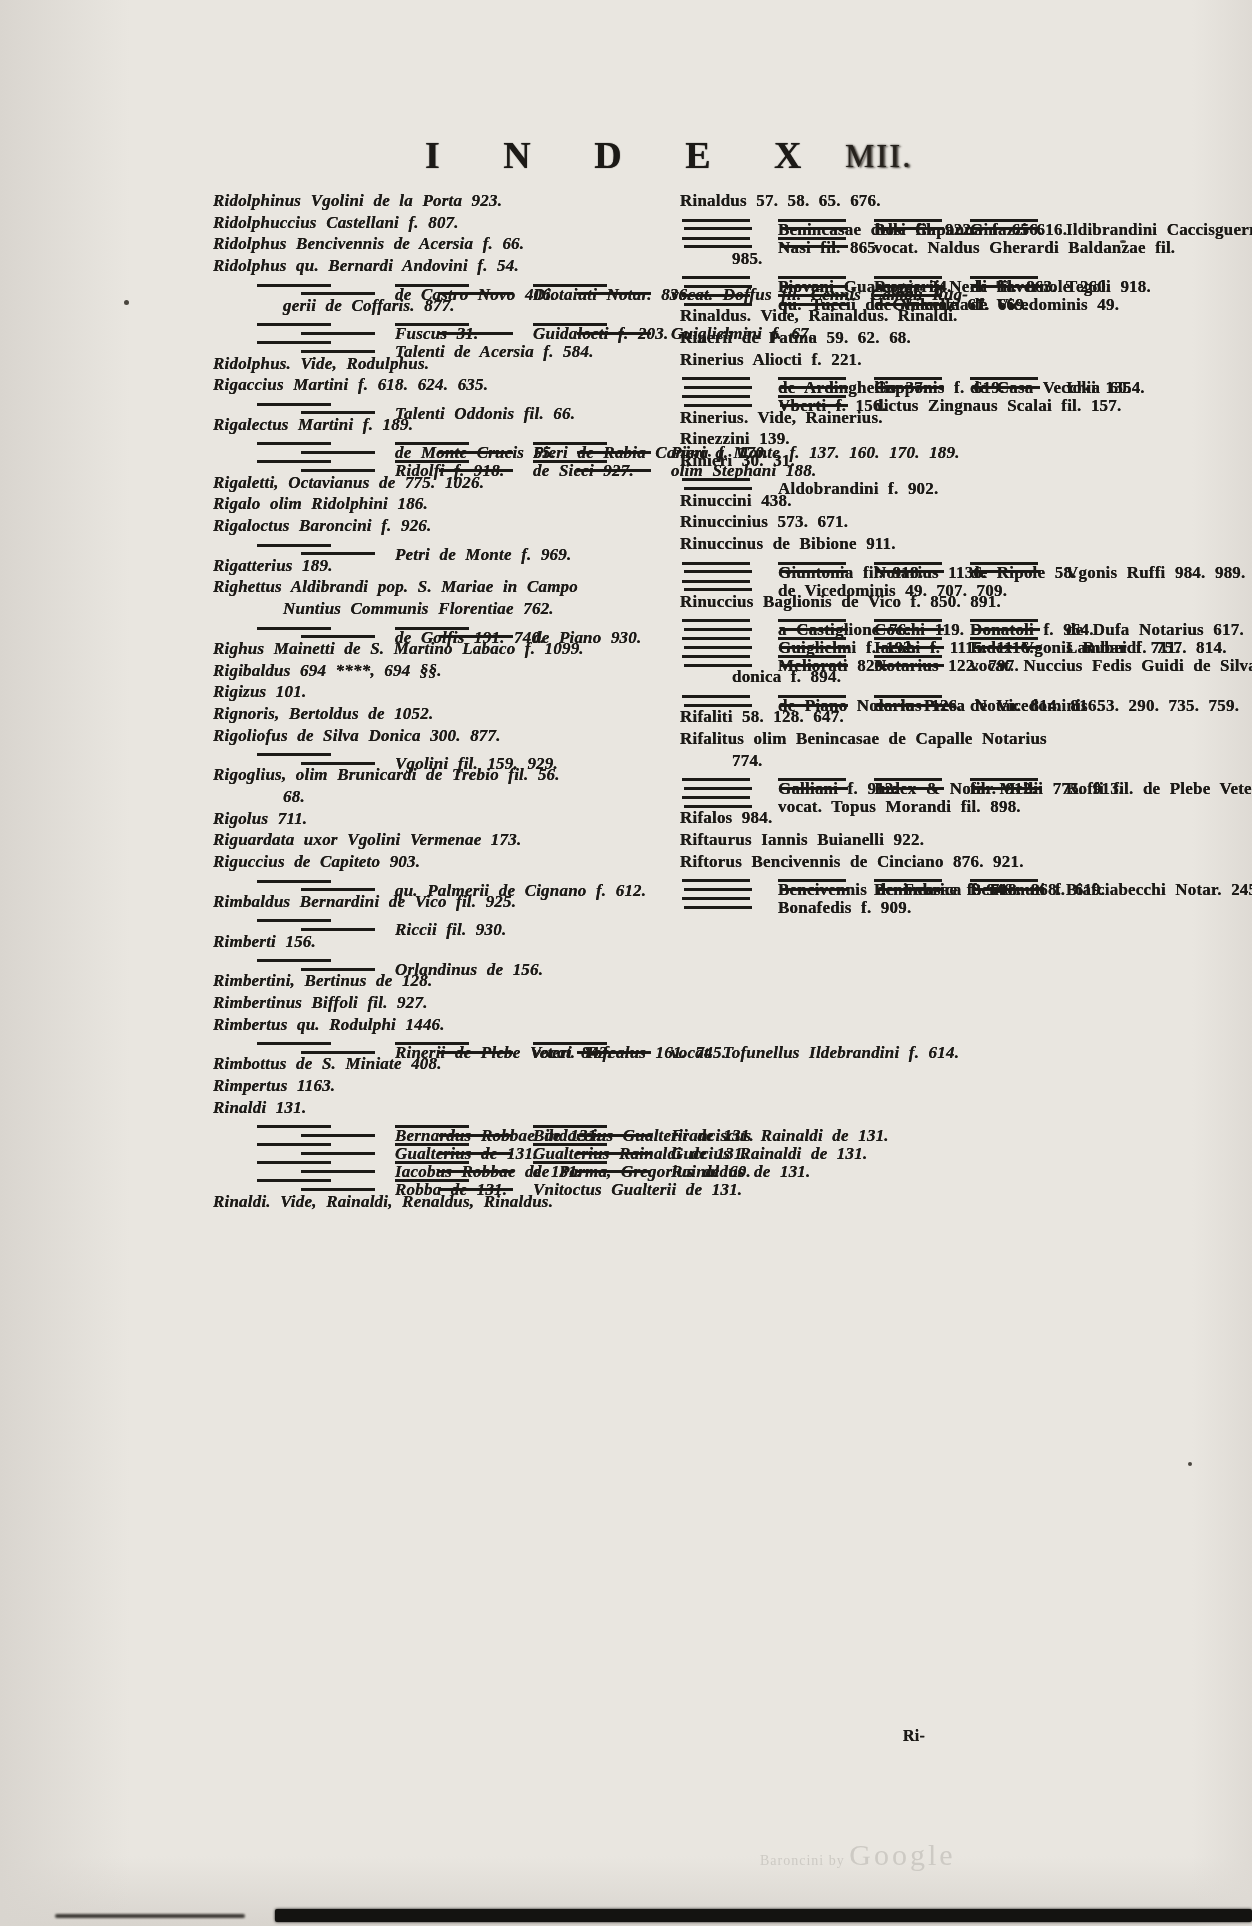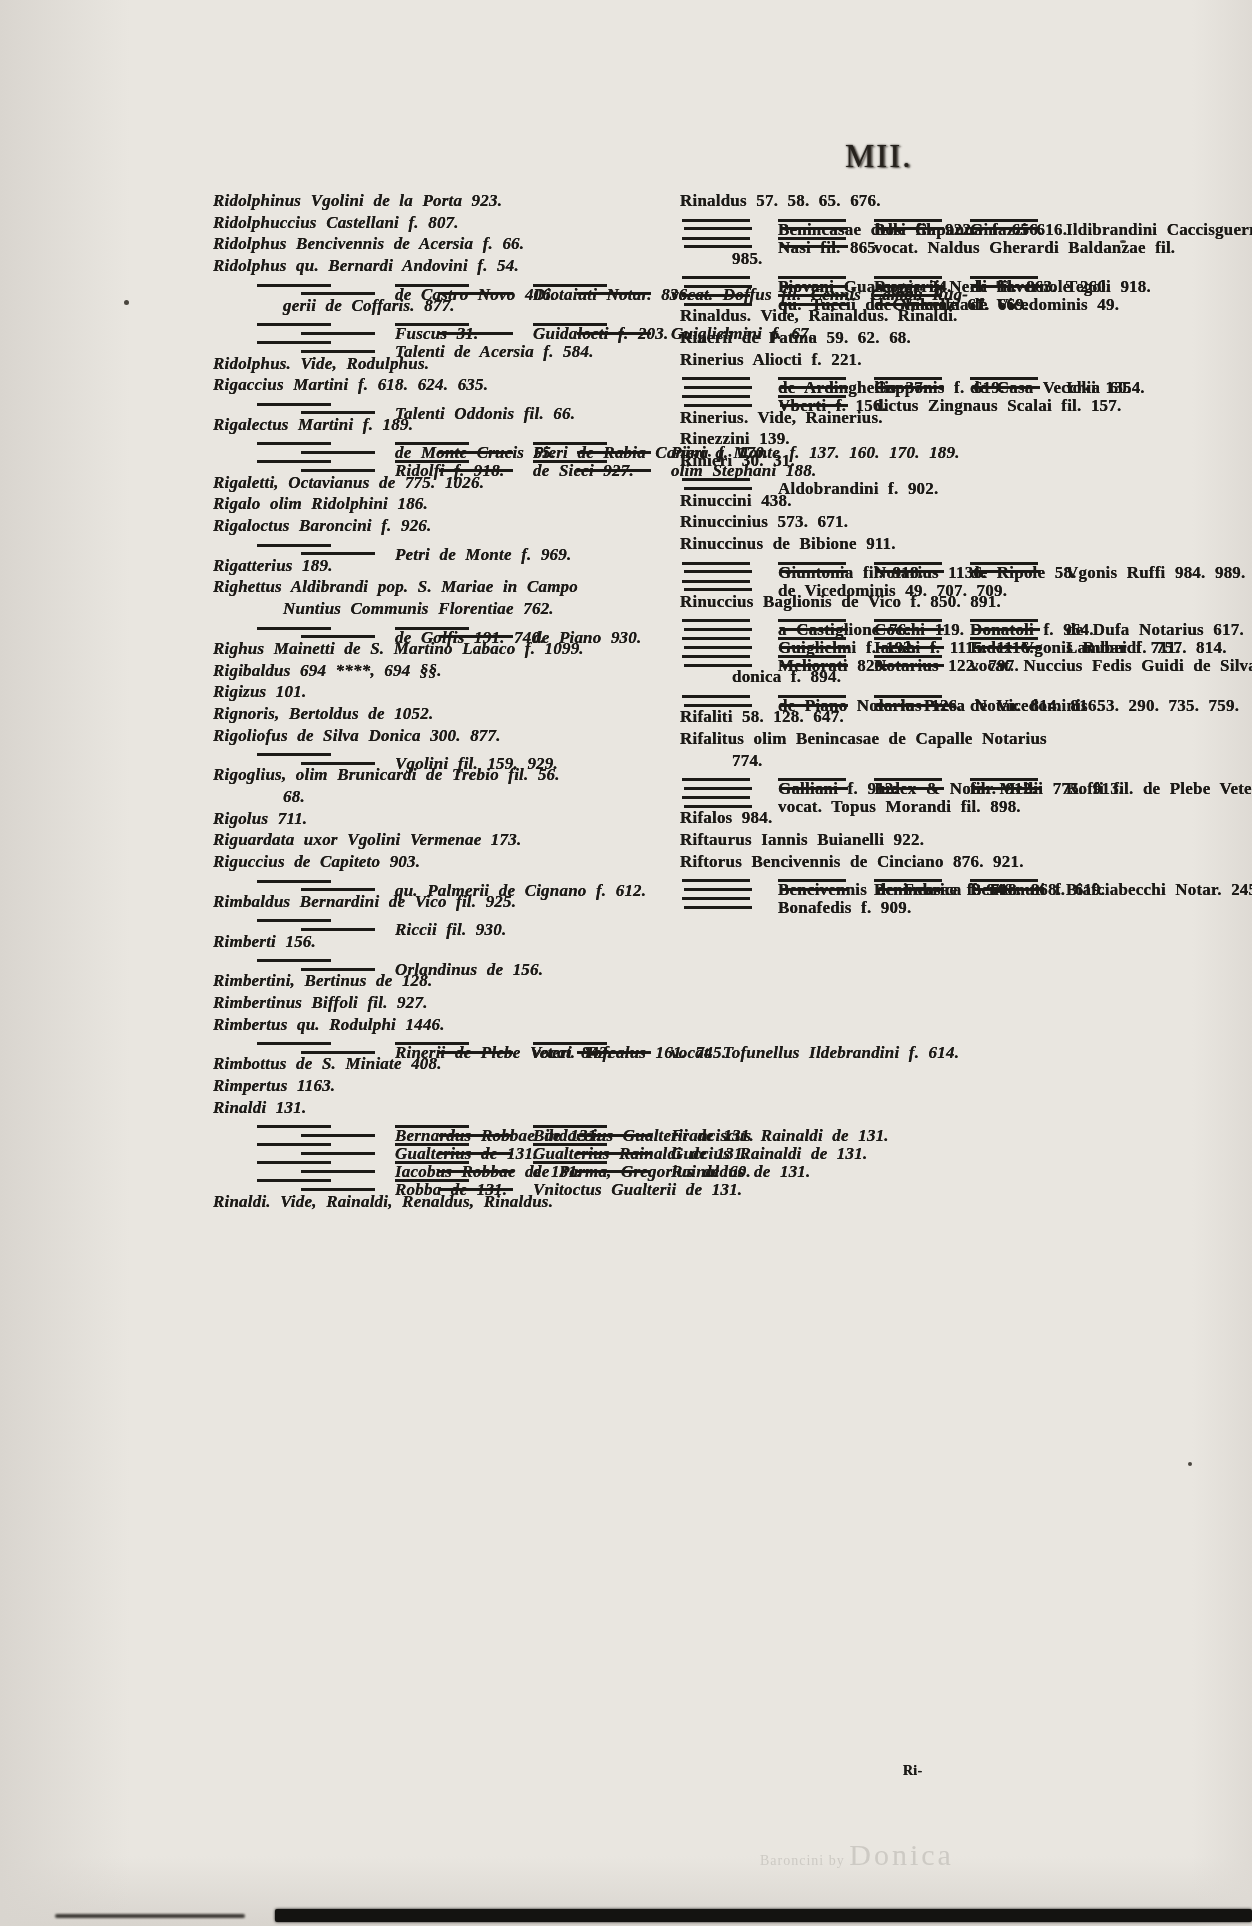--- a/index.html
+++ b/index.html
@@ -43,23 +43,22 @@
   .dash{
     display:inline-block;vertical-align:middle;
     height:3px;background:currentColor;
     margin-bottom:4px;
     box-shadow:0 0 .6px currentColor;
   }
   .col-left .dash{margin-left:44px;width:74px;margin-right:20px;}
   .col-right .dash{margin-left:2px;width:68px;margin-right:26px;}
   .catchword{
     position:absolute;top:1727px;left:903px;
-    font-size:14px;font-weight:bold;letter-spacing:.2px;
+    font-size:16px;font-weight:bold;letter-spacing:.2px;
     text-shadow:0 0 .6px currentColor;
-    margin-top:36px;
   }
   .watermark{
     position:absolute;top:1838px;left:760px;
     color:#cdcac4;white-space:nowrap;
     font-size:14px;letter-spacing:1px;
   }
   .watermark .g{font-size:30px;letter-spacing:3px;}
   .bottom-bar{
     position:absolute;bottom:4px;left:275px;right:0;height:13px;
     background:#141311;border-radius:2px;
@@ -72,28 +71,29 @@
   .speck{position:absolute;background:#4a463f;border-radius:50%;}
   .speck.s1{top:300px;left:124px;width:5px;height:5px;}
   .speck.s2{top:1462px;left:1188px;width:4px;height:4px;}
   .speck.s3{top:240px;left:1120px;width:6px;height:3px;}
 </style>
 </head>
 <body>
 
 <div class="scan" style="--ink: #1c1a17;">
 
+  <div class="page-title">I N D E X</div>
   <div class="page-title-suffix">MII.</div>
 
   <div class="col col-left"><div class="line main">Ridolphinus Vgolini de la Porta 923.</div><div class="line main">Ridolphuccius Castellani f. 807.</div><div class="line main">Ridolphus Bencivennis de Acersia f. 66.</div><div class="line main">Ridolphus qu. Bernardi Andovini f. 54.</div><div class="line dash"><span class="dash"></span><span>de Castro Novo 406.</span></div><div class="line dash"><span class="dash"></span><span>Diotaiuti Notar. 836.</span></div><div class="line dash"><span class="dash"></span><span>vocat. Doffus fil. Cennis Cambii Rug-</span></div><div class="line cont">gerii de Coffaris. 877.</div><div class="line dash"><span class="dash"></span><span>Fuscus 31.</span></div><div class="line dash"><span class="dash"></span><span>Guidalocti f. 203.</span></div><div class="line dash"><span class="dash"></span><span>Guiglielmini f. 67.</span></div><div class="line dash"><span class="dash"></span><span>Talenti de Acersia f. 584.</span></div><div class="line main">Ridolphus. Vide, Rodulphus.</div><div class="line main">Rigaccius Martini f. 618. 624. 635.</div><div class="line dash"><span class="dash"></span><span>Talenti Oddonis fil. 66.</span></div><div class="line main">Rigalectus Martini f. 189.</div><div class="line dash"><span class="dash"></span><span>de Monte Crucis 55.</span></div><div class="line dash"><span class="dash"></span><span>Pieri de Rabia Canina f. 170.</span></div><div class="line dash"><span class="dash"></span><span>Pieri a Monte f. 137. 160. 170. 189.</span></div><div class="line dash"><span class="dash"></span><span>Ridolfi f. 918.</span></div><div class="line dash"><span class="dash"></span><span>de Sieci 927.</span></div><div class="line dash"><span class="dash"></span><span>olim Stephani 188.</span></div><div class="line main">Rigaletti, Octavianus de 775. 1026.</div><div class="line main">Rigalo olim Ridolphini 186.</div><div class="line main">Rigaloctus Baroncini f. 926.</div><div class="line dash"><span class="dash"></span><span>Petri de Monte f. 969.</span></div><div class="line main">Rigatterius 189.</div><div class="line main">Righettus Aldibrandi pop. S. Mariae in Campo</div><div class="line cont">Nuntius Communis Florentiae 762.</div><div class="line dash"><span class="dash"></span><span>de Golfis 191. 740.</span></div><div class="line dash"><span class="dash"></span><span>de Piano 930.</span></div><div class="line main">Righus Mainetti de S. Martino Labaco f. 1099.</div><div class="line main">Rigibaldus 694 ****, 694 §§.</div><div class="line main">Rigizus 101.</div><div class="line main">Rignoris, Bertoldus de 1052.</div><div class="line main">Rigoliofus de Silva Donica 300. 877.</div><div class="line dash"><span class="dash"></span><span>Vgolini fil. 159. 929.</span></div><div class="line main">Rigoglius, olim Brunicardi de Trebio fil. 56.</div><div class="line cont">68.</div><div class="line main">Rigolus 711.</div><div class="line main">Riguardata uxor Vgolini Vermenae 173.</div><div class="line main">Riguccius de Capiteto 903.</div><div class="line dash"><span class="dash"></span><span>qu. Palmerii de Cignano f. 612.</span></div><div class="line main">Rimbaldus Bernardini de Vico fil. 925.</div><div class="line dash"><span class="dash"></span><span>Riccii fil. 930.</span></div><div class="line main">Rimberti 156.</div><div class="line dash"><span class="dash"></span><span>Orlandinus de 156.</span></div><div class="line main">Rimbertini, Bertinus de 128.</div><div class="line main">Rimbertinus Biffoli fil. 927.</div><div class="line main">Rimbertus qu. Rodulphi 1446.</div><div class="line dash"><span class="dash"></span><span>Rinerii de Plebe Veteri 843.</span></div><div class="line dash"><span class="dash"></span><span>vocat. Tofcalus 161. 745.</span></div><div class="line dash"><span class="dash"></span><span>vocat. Tofunellus Ildebrandini f. 614.</span></div><div class="line main">Rimbottus de S. Miniate 408.</div><div class="line main">Rimpertus 1163.</div><div class="line main">Rinaldi 131.</div><div class="line dash"><span class="dash"></span><span>Bernardus Robbae de 131.</span></div><div class="line dash"><span class="dash"></span><span>Bindaccius Gualterii de 131.</span></div><div class="line dash"><span class="dash"></span><span>Franciscus Rainaldi de 131.</span></div><div class="line dash"><span class="dash"></span><span>Gualterius de 131.</span></div><div class="line dash"><span class="dash"></span><span>Gualterius Rainaldi de 131.</span></div><div class="line dash"><span class="dash"></span><span>Guccius Rainaldi de 131.</span></div><div class="line dash"><span class="dash"></span><span>Iacobus Robbae de 131.</span></div><div class="line dash"><span class="dash"></span><span>de Parma, Gregorius de 60.</span></div><div class="line dash"><span class="dash"></span><span>Rainaldus de 131.</span></div><div class="line dash"><span class="dash"></span><span>Robba de 131.</span></div><div class="line dash"><span class="dash"></span><span>Vnitoctus Gualterii de 131.</span></div><div class="line main">Rinaldi. Vide, Rainaldi, Renaldus, Rinaldus.</div></div>
   <div class="col col-right"><div class="line main">Rinaldus 57. 58. 65. 676.</div><div class="line dash"><span class="dash"></span><span>Benincasae delle Capanna f. 656.</span></div><div class="line dash"><span class="dash"></span><span>Bosi fil. 922.</span></div><div class="line dash"><span class="dash"></span><span>Ginazzi 616.</span></div><div class="line dash"><span class="dash"></span><span>Ildibrandini Caccisguerrae 585.</span></div><div class="line dash"><span class="dash"></span><span>Nasi fil. 865.</span></div><div class="line dash"><span class="dash"></span><span>vocat. Naldus Gherardi Baldanzae fil.</span></div><div class="line cont">985.</div><div class="line dash"><span class="dash"></span><span>Piovani Guasconis 34.</span></div><div class="line dash"><span class="dash"></span><span>Ruggerij Nerli fil. 863.</span></div><div class="line dash"><span class="dash"></span><span>de Tavernole 260.</span></div><div class="line dash"><span class="dash"></span><span>Tegoli 918.</span></div><div class="line dash"><span class="dash"></span><span>qu. Tuccii de Ghianazia f. 669.</span></div><div class="line dash"><span class="dash"></span><span>de Valcelle 67.</span></div><div class="line dash"><span class="dash"></span><span>de Vicedominis 49.</span></div><div class="line main">Rinaldus. Vide, Rainaldus. Rinaldi.</div><div class="line main">Rinerii de Patina 59. 62. 68.</div><div class="line main">Rinerius Aliocti f. 221.</div><div class="line dash"><span class="dash"></span><span>de Ardinghellis 37.</span></div><div class="line dash"><span class="dash"></span><span>Capponis f. 619.</span></div><div class="line dash"><span class="dash"></span><span>de Casa Vecchia 60.</span></div><div class="line dash"><span class="dash"></span><span>Ioki 1354.</span></div><div class="line dash"><span class="dash"></span><span>Vberti f. 156.</span></div><div class="line dash"><span class="dash"></span><span>dictus Zingnaus Scalai fil. 157.</span></div><div class="line main">Rinerius. Vide, Rainerius.</div><div class="line main">Rinezzini 139.</div><div class="line main">Rinieri 30. 31.</div><div class="line dash"><span class="dash"></span><span>Aldobrandini f. 902.</span></div><div class="line main">Rinuccini 438.</div><div class="line main">Rinuccinius 573. 671.</div><div class="line main">Rinuccinus de Bibione 911.</div><div class="line dash"><span class="dash"></span><span>Giuntonia fil. 918.</span></div><div class="line dash"><span class="dash"></span><span>Notarius 1136.</span></div><div class="line dash"><span class="dash"></span><span>de Ripole 58.</span></div><div class="line dash"><span class="dash"></span><span>Vgonis Ruffi 984. 989.</span></div><div class="line dash"><span class="dash"></span><span>de Vicedominis 49. 707. 709.</span></div><div class="line main">Rinuccius Baglionis de Vico f. 850. 891.</div><div class="line dash"><span class="dash"></span><span>a Castiglione 76.</span></div><div class="line dash"><span class="dash"></span><span>Cocchi 119.</span></div><div class="line dash"><span class="dash"></span><span>Donatoli f. 964.</span></div><div class="line dash"><span class="dash"></span><span>de Dufa Notarius 617.</span></div><div class="line dash"><span class="dash"></span><span>Guiglielmi f. 192.</span></div><div class="line dash"><span class="dash"></span><span>Iacobi f. 1115. 1116.</span></div><div class="line dash"><span class="dash"></span><span>Iudex Vgonis Rubei f. 757. 814.</span></div><div class="line dash"><span class="dash"></span><span>Lambardi 711.</span></div><div class="line dash"><span class="dash"></span><span>Meliorati 820.</span></div><div class="line dash"><span class="dash"></span><span>Notarius 122. 797.</span></div><div class="line dash"><span class="dash"></span><span>vocat. Nuccius Fedis Guidi de Silva-</span></div><div class="line cont">donica f. 894.</div><div class="line dash"><span class="dash"></span><span>de Piano Notarius 126.</span></div><div class="line dash"><span class="dash"></span><span>de la Presa Notar. 814. 816.</span></div><div class="line dash"><span class="dash"></span><span>de Vicedominis 53. 290. 735. 759.</span></div><div class="line main">Rifaliti 58. 128. 647.</div><div class="line main">Rifalitus olim Benincasae de Capalle Notarius</div><div class="line cont">774.</div><div class="line dash"><span class="dash"></span><span>Galliani f. 912.</span></div><div class="line dash"><span class="dash"></span><span>Iudex &amp; Notar. 912.</span></div><div class="line dash"><span class="dash"></span><span>fil. Mellii 775. 913.</span></div><div class="line dash"><span class="dash"></span><span>Roffi fil. de Plebe Veteri 836.</span></div><div class="line dash"><span class="dash"></span><span>vocat. Topus Morandi fil. 898.</span></div><div class="line main">Rifalos 984.</div><div class="line main">Riftaurus Iannis Buianelli 922.</div><div class="line main">Riftorus Bencivennis de Cinciano 876. 921.</div><div class="line dash"><span class="dash"></span><span>Bencivennis de Fabrica f. 718. 868.</span></div><div class="line dash"><span class="dash"></span><span>Benincasae f. 946.</span></div><div class="line dash"><span class="dash"></span><span>Benvenuti f. 619.</span></div><div class="line dash"><span class="dash"></span><span>Biafciabecchi Notar. 245.</span></div><div class="line dash"><span class="dash"></span><span>Bonafedis f. 909.</span></div></div>
 
   <div class="catchword">Ri-</div>
 
-  <div class="watermark"><span>Baroncini by </span><span class="g">Donica</span></div>
+  <div class="watermark"><span>Baroncini by </span><span class="g">Google</span></div>
 
   <div class="bottom-bar"></div>
   <div class="bottom-bar-small"></div>
   <div class="speck s1"></div>
   <div class="speck s2"></div>
   <div class="speck s3"></div>
 
 </div>
 
 </body></html>

